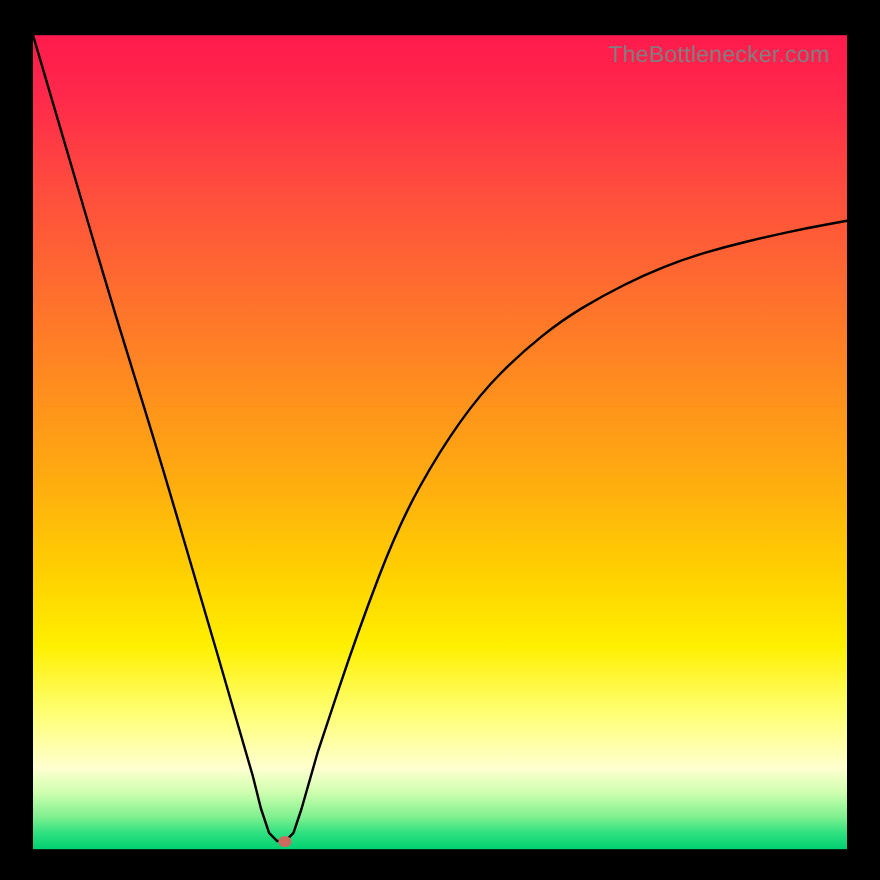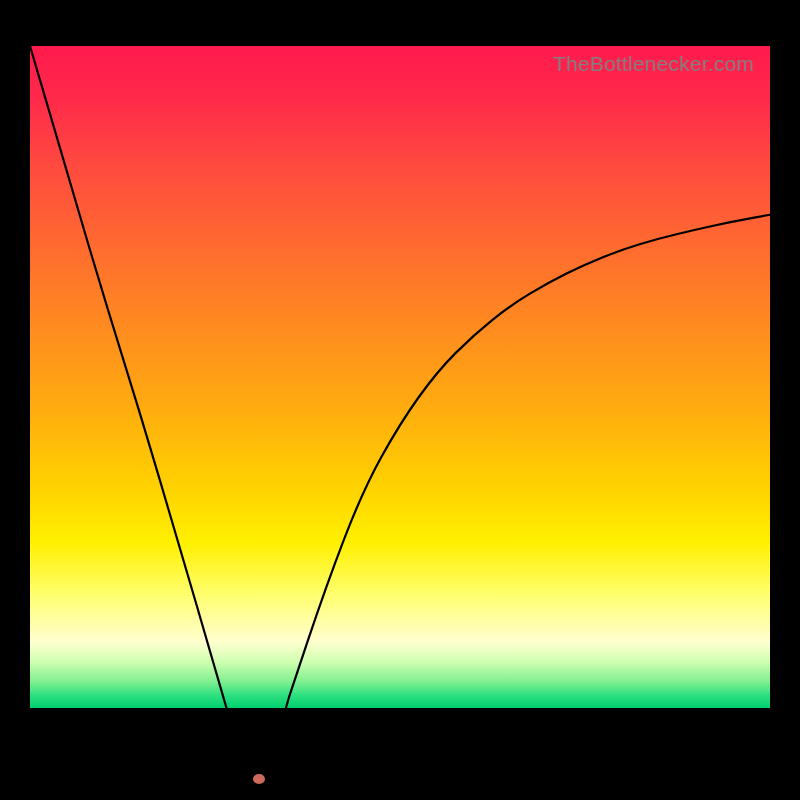--- a/index.html
+++ b/index.html
@@ -6,23 +6,23 @@
   html, body { width: 800px; height: 800px; overflow: hidden; background: #000; }
   .wrap {
     position: relative;
     width: 800px;
     height: 800px;
     background: #000;
   }
   .plot {
     position: absolute;
     left: 30px;
-    top: 46px;
+    top: 32px;
     width: 740px;
-    height: 662px;
+    height: 740px;
     background: linear-gradient(to bottom,
       #ff1a4d 0%,
       #ff2a4a 8%,
       #ff4a3f 18%,
       #ff6a30 30%,
       #ff8a20 42%,
       #ffaa10 54%,
       #ffd000 66%,
       #fff000 75%,
       #ffff70 83%,

